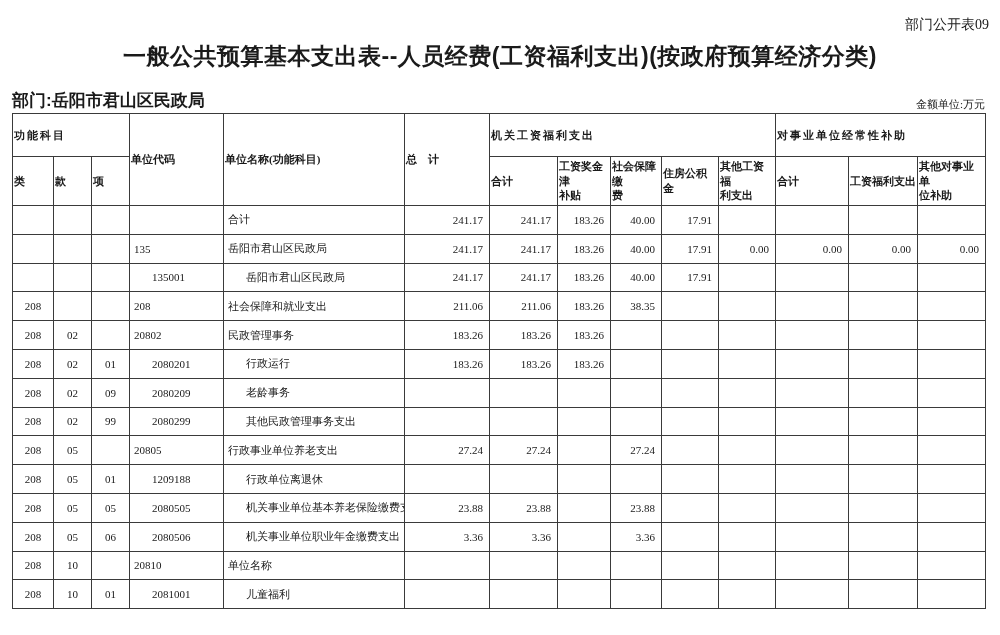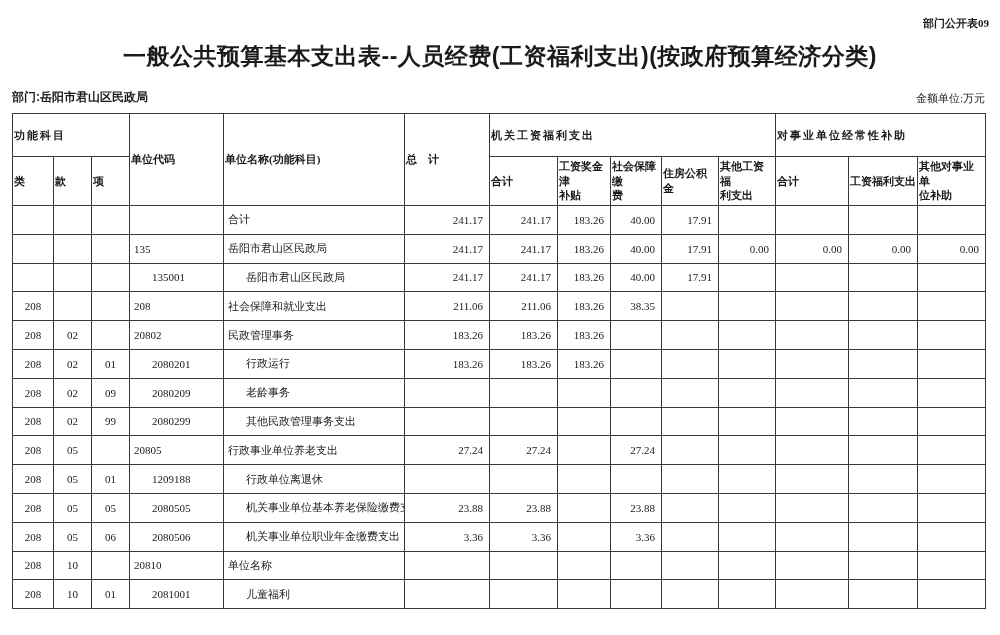--- a/index.html
+++ b/index.html
@@ -6,33 +6,33 @@
   html, body {
     width: 1000px; height: 635px;
     background: #ffffff;
     font-family: "Liberation Serif", "DejaVu Serif", serif;
     color: #1a1a1a;
   }
   .page { position: relative; width: 1000px; height: 635px; background: #fff; overflow: hidden; }
 
   .doc-label {
     position: absolute; top: 16px; right: 11px;
-    font-size: 11px; font-weight: bold;
+    font-size: 14px; font-weight: normal;
   }
   .title {
     position: absolute; top: 41px; left: 0; width: 100%;
     text-align: center;
     font-size: 23px; font-weight: bold; letter-spacing: 0.5px;
     font-family: "Liberation Sans", "DejaVu Sans", sans-serif;
   }
   .meta {
     position: absolute; top: 89px; left: 12px; width: 973px;
     display: flex; justify-content: space-between; align-items: flex-end;
   }
-  .meta-dept { font-size: 12px; font-weight: bold; font-family: "Liberation Sans", "DejaVu Sans", sans-serif; }
+  .meta-dept { font-size: 17px; font-weight: bold; font-family: "Liberation Sans", "DejaVu Sans", sans-serif; }
   .meta-unit { font-size: 11px; }
 
   table.budget {
     position: absolute; top: 113px; left: 12px; width: 973px;
     border-collapse: collapse; table-layout: fixed;
     border: 1.5px solid #222;
   }
   .budget th, .budget td {
     border: 1px solid #3a3a3a;
     overflow: hidden;

